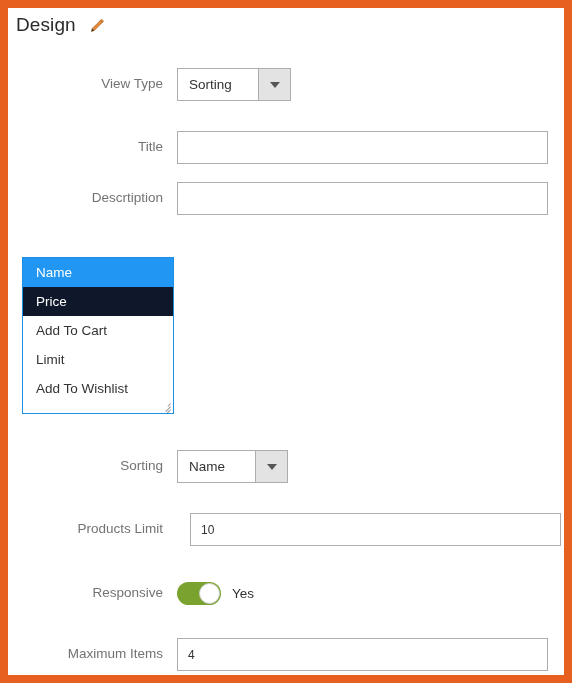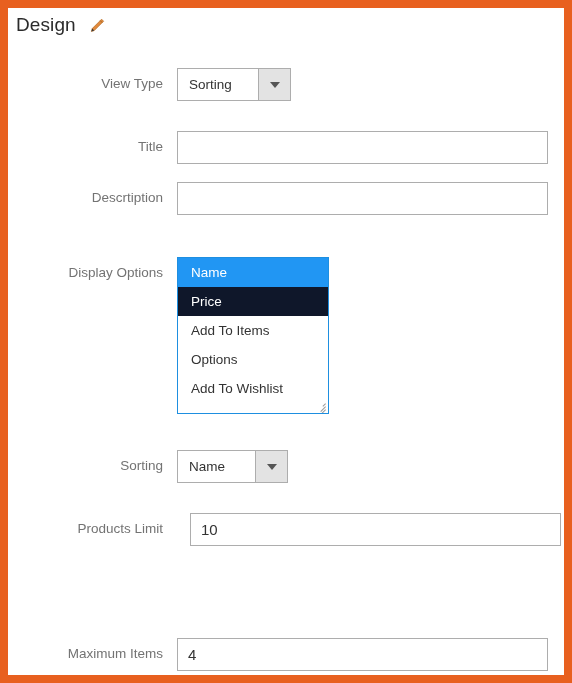--- a/index.html
+++ b/index.html
@@ -75,21 +75,21 @@
   }
 
   
   .text-input {
     box-sizing: border-box;
     width: 371px;
     height: 33px;
     border: 1px solid #adadad;
     background: #ffffff;
     font-family: "Liberation Sans", sans-serif;
-    font-size: 15px;
+    font-size: 12px;
     color: #333333;
     padding: 0 10px;
     outline: none;
     border-radius: 0;
     -webkit-appearance: none;
   }
   .text-input::placeholder { color: #999; }
 
   
   .dropdown {
@@ -239,27 +239,26 @@
     </div>
 
     <div class="row" style="top:174px;">
       <div class="field-label">Descrtiption</div>
       <div class="field-ctl">
         <input class="text-input" type="text" value="" style="">
       </div>
     </div>
 
     <div class="row" style="top:249px; height:160px;">
-      <div class="field-label">Display Options</div>
       <div class="field-ctl">
         <div class="multiselect" id="display-options-list" style="border-color: rgb(30, 143, 224);">
           <div class="ms-option selected" style="background: rgb(33, 150, 243);">Name</div>
             <div class="ms-option selected" style="background: #0f172a;">Price</div>
-            <div class="ms-option">Add To Items</div>
-            <div class="ms-option">Options</div>
+            <div class="ms-option">Add To Cart</div>
+            <div class="ms-option">Limit</div>
             <div class="ms-option">Add To Wishlist</div>
             <div class="resize-grip">
             <span></span>
               <span></span>
               <span></span>
           </div>
         </div>
       </div>
     </div>
 
@@ -276,20 +275,31 @@
       </div>
     </div>
 
     <div class="row" style="top:505px;gap:13px;">
       <div class="field-label">Products Limit</div>
       <div class="field-ctl">
         <input class="text-input" type="text" value="10" style="">
       </div>
     </div>
 
+    <div class="row" style="top:569px;">
+      <div class="field-label">Responsive</div>
+      <div class="field-ctl">
+        <div class="toggle-wrap">
+          <div class="toggle" style="background: rgb(121, 162, 46);">
+            <div class="knob"></div>
+          </div>
+          <span class="toggle-text">Yes</span>
+        </div>
+      </div>
+    </div>
 
     <div class="row" style="top:630px;">
       <div class="field-label">Maximum Items</div>
       <div class="field-ctl">
         <input class="text-input" type="text" value="4" style="">
       </div>
     </div>
 
   </div>
 </div>

